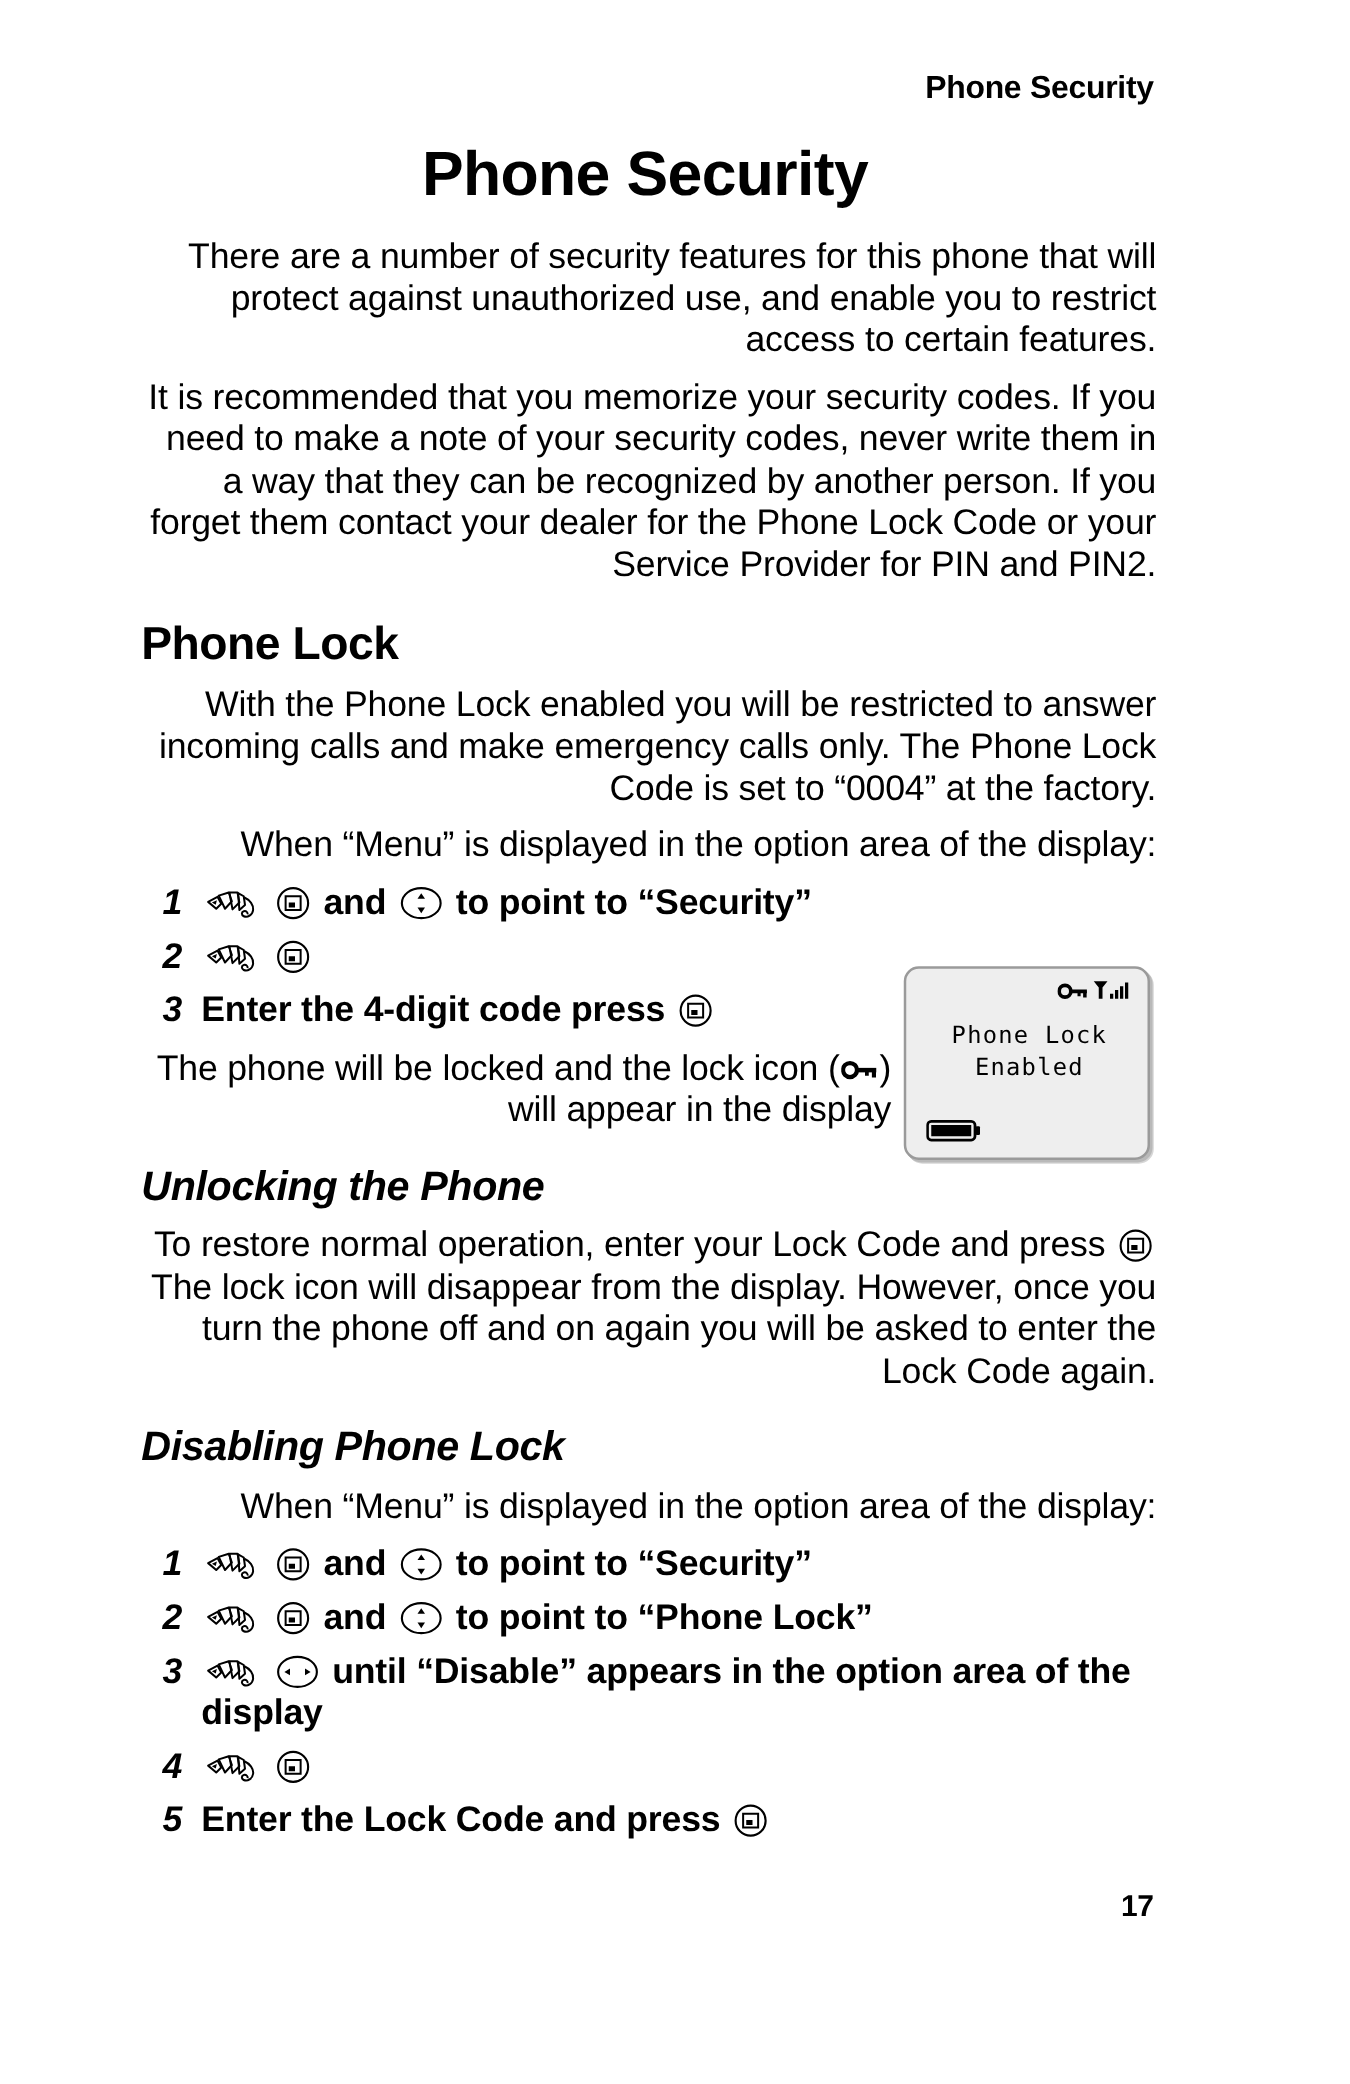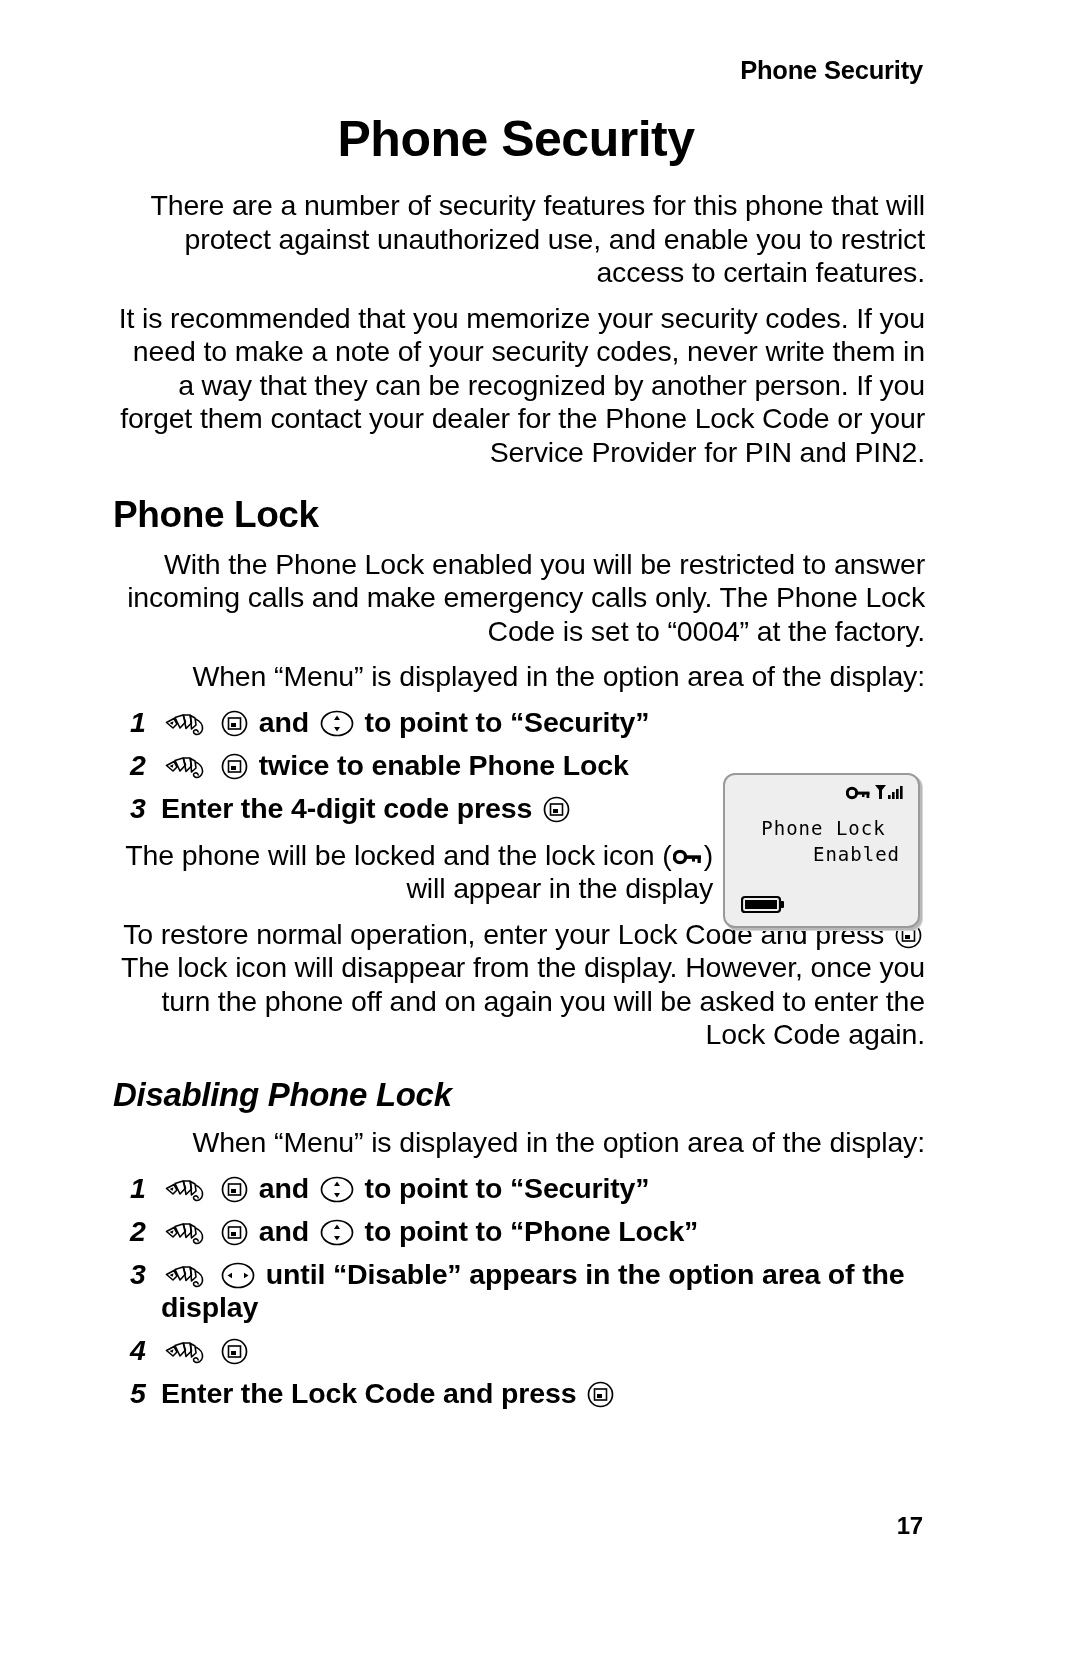--- a/index.html
+++ b/index.html
@@ -154,21 +154,21 @@
     position: absolute;
     left: 0;
     width: 197px;
     text-align: center;
     font-family: "DejaVu Sans Mono", "Liberation Mono", monospace;
     font-size: 19px;
     letter-spacing: 1px;
     color: #000;
   }
   .phone-line-1 { top: 42px; }
-  .phone-line-2 { top: 68px; padding-left: 33px; }
+  .phone-line-2 { top: 68px; }
 
   .phone-battery {
     position: absolute;
     left: 16px;
     bottom: 12px;
     width: 44px;
     height: 19px;
   }
 
   
@@ -234,41 +234,42 @@
                   <path d="M12 5.5 L20 3 L22.5 10 L17 16 Z"></path>
                   <path d="M20.5 3 L27 3 L28.5 11 L23 16.5 Z"></path>
                   <path d="M27.5 3.5 L32 6 L33 13 L28.5 17 Z"></path>
                   <path d="M32.5 7 C37 9, 40 13, 39.5 17 C39 21, 35 23.5, 32 22 C30 21, 30 18.5, 32 18 C34 17.5, 35.5 19, 35 20.5"></path>
                 </g>
                 <path d="M6.5 11 L10.5 9.2 L9.6 12.8 Z" fill="#000"></path>
               </svg></span><span class="ico ico-key-sel"><svg viewBox="0 0 27 27">
                 <circle cx="13.5" cy="13.5" r="12" fill="none" stroke="#000" stroke-width="1.7"></circle>
                 <rect x="7.5" y="8" width="12" height="11" fill="none" stroke="#000" stroke-width="1.6"></rect>
                 <rect x="10" y="13" width="5" height="4" fill="#000"></rect>
-              </svg></span> <span>twice to enable Phone Lock</span></span>
+              </svg></span> </span>
       </li>
 
       <li class="step">
         <span class="step-num">3</span>
         <span class="step-body"><span>Enter the 4-digit code press</span> <span class="ico ico-key-sel"><svg viewBox="0 0 27 27">
                 <circle cx="13.5" cy="13.5" r="12" fill="none" stroke="#000" stroke-width="1.7"></circle>
                 <rect x="7.5" y="8" width="12" height="11" fill="none" stroke="#000" stroke-width="1.6"></rect>
                 <rect x="10" y="13" width="5" height="4" fill="#000"></rect>
               </svg></span></span>
       </li>
 
     </ol>
 
     <p class="body-text" style="margin-top:14px; width:600px;"><span>The phone will be locked and the lock icon (</span><span class="ico ico-lock-inline"><svg viewBox="0 0 30 18">
             <circle cx="7" cy="9" r="5.6" fill="none" stroke="#000" stroke-width="3.4"></circle>
             <rect x="11" y="7.3" width="17" height="3.6" fill="#000"></rect>
             <rect x="24.5" y="9" width="3.3" height="6" fill="#000"></rect>
             <rect x="19" y="9" width="3" height="4.6" fill="#000"></rect>
           </svg></span><span>) will appear in the display</span></p>
 
+    <h3 class="subsection-head">Unlocking the Phone</h3>
 
     <p class="body-text"><span>To restore normal operation, enter your Lock Code and press</span> <span class="ico ico-key-sel"><svg viewBox="0 0 27 27">
             <circle cx="13.5" cy="13.5" r="12" fill="none" stroke="#000" stroke-width="1.7"></circle>
             <rect x="7.5" y="8" width="12" height="11" fill="none" stroke="#000" stroke-width="1.6"></rect>
             <rect x="10" y="13" width="5" height="4" fill="#000"></rect>
           </svg></span> <span>The lock icon will disappear from the display. However, once you turn the phone off and on again you will be asked to enter the Lock Code again.</span></p>
 
     <h3 class="subsection-head">Disabling Phone Lock</h3>
 
     <p class="body-text">When “Menu” is displayed in the option area of the display:</p>

